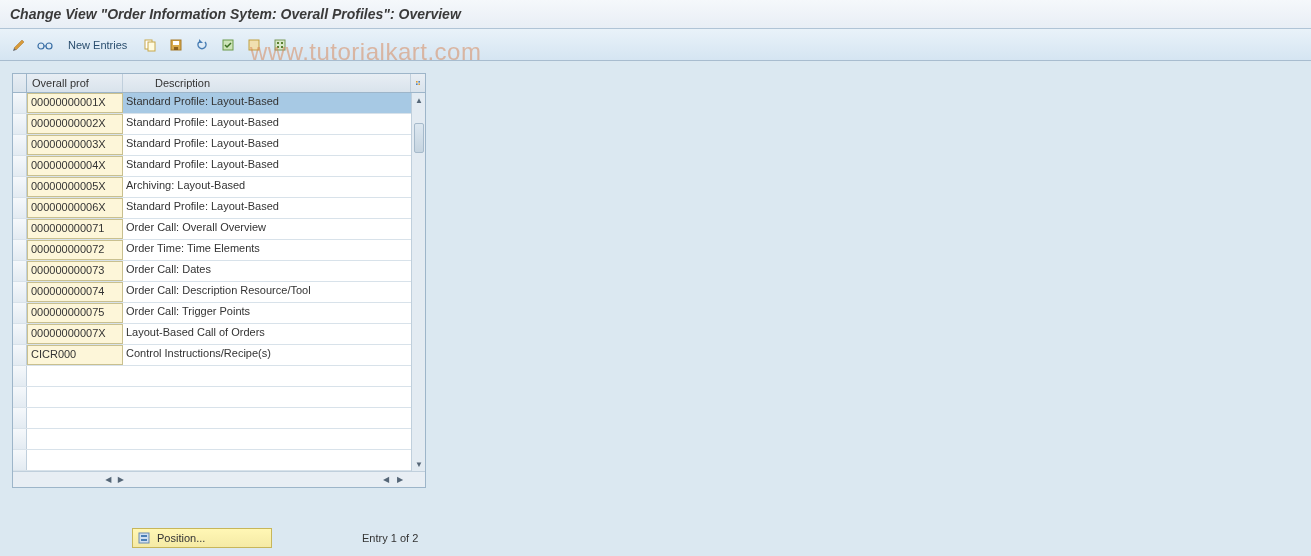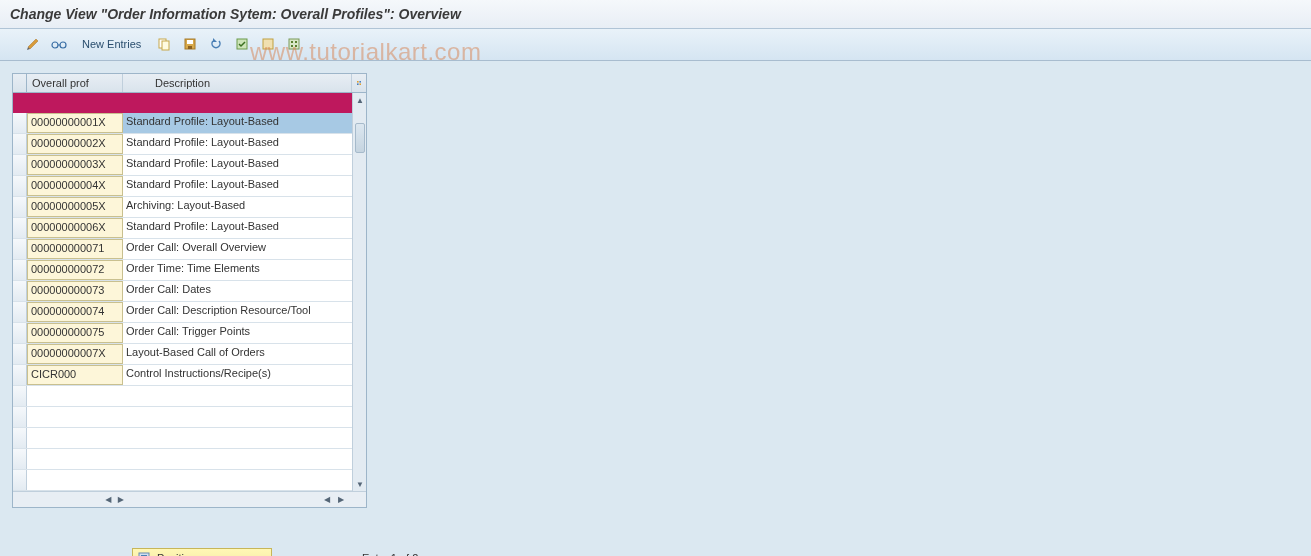--- a/index.html
+++ b/index.html
@@ -18,23 +18,24 @@
       border-bottom: 1px solid #b0c4d6;
     }
     .title-text {
       font-style: italic;
       font-weight: bold;
       font-size: 14px;
       color: #3a3a3a;
     }
     .toolbar {
       background: linear-gradient(#e9f2f9, #d5e5f2);
-      padding: 4px 22px;
+      padding: 4px 8px;
       border-bottom: 1px solid #a8bccf;
       display: flex;
+      align-items: center;
       gap: 4px;
       height: 32px;
     }
     .icon-btn {
       width: 22px;
       height: 22px;
       display: flex;
       align-items: center;
       justify-content: center;
       border: none;
@@ -49,23 +50,23 @@
       border: none;
       color: #2a4e6e;
       cursor: pointer;
       font-size: 11px;
     }
     .content-area {
       padding: 12px;
       position: relative;
     }
     .table-container {
-      width: 355px;
+      width: 414px;
       border: 1px solid #9db5c9;
-      background: #be185d;
+      background: #14532d;
       position: relative;
     }
     .table-header {
       display: flex;
       background: linear-gradient(#e8eef4, #d9e3ec);
       border-bottom: 1px solid #9db5c9;
     }
     .row-selector-col {
       width: 14px;
       background: linear-gradient(#e8eef4, #d9e3ec);
@@ -84,21 +85,21 @@
       width: 14px;
       display:flex;
       align-items:center;
       justify-content:center;
       border-right:none;
       background: linear-gradient(#e8eef4, #d9e3ec);
     }
     .table-body {
       display: flex;
     }
-    .rows-wrap { flex: 1; margin-top: 20px; }
+    .rows-wrap { flex: 1; }
     .row {
       display: flex;
       height: 21px;
       border-bottom: 1px solid #d8e2ea;
     }
     .row-selector {
       width: 14px;
       background: linear-gradient(#f5f8fb,#e3ebf2);
       border-right: 1px solid #c0cfdc;
     }

